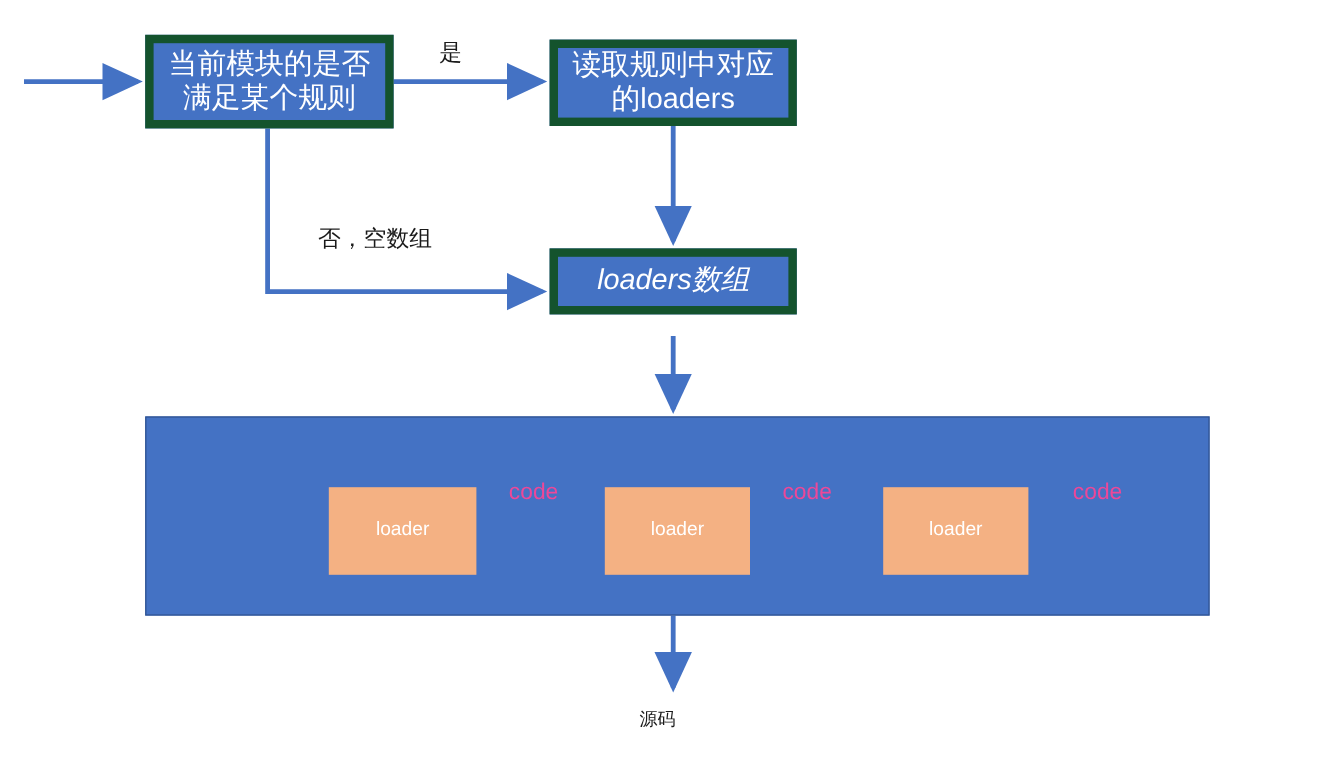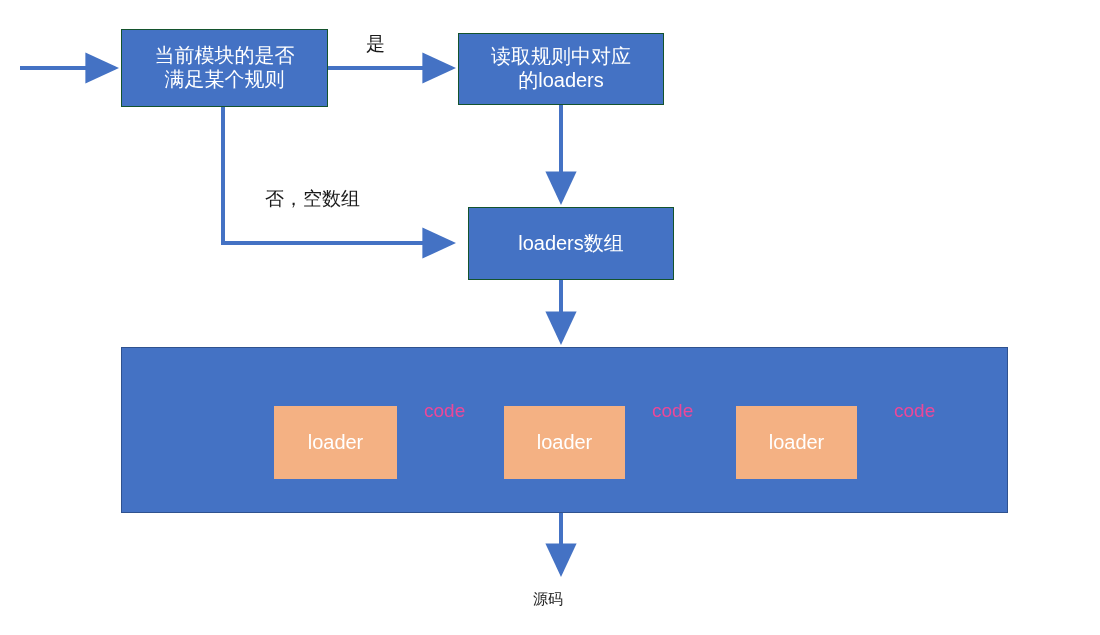--- a/index.html
+++ b/index.html
@@ -31,27 +31,27 @@
     align-items: center;
     justify-content: center;
     text-align: center;
     box-sizing: border-box;
     color: #ffffff;
     line-height: 1.18;
     white-space: pre-line;
   }
   .node-blue {
     background: #4472C4;
-    border: 1px solid #14532d;
-    font-size: 20px;
+    border: 7px solid #14532d;
+    font-size: 24px;
   }
   .node-orange {
     background: #F4B183;
     border: none;
-    font-size: 20px;
+    font-size: 16px;
     justify-content: center;
   }
   .container-box {
     position: absolute;
     background: #4472C4;
     border: 1px solid #2F528F;
     box-sizing: border-box;
   }
   .edge-label {
     position: absolute;
@@ -107,21 +107,21 @@
   <div class="node node-blue" style="left:121px; top:29px; width:207px; height:78px;">
     <span>当前模块的是否
 满足某个规则</span>
   </div>
 
   <div class="node node-blue" style="left:458px; top:33px; width:206px; height:72px;">
     <span>读取规则中对应
 的loaders</span>
   </div>
 
-  <div class="node node-blue" style="left:468px; top:207px; width:206px; height:73px;">
+  <div class="node node-blue" style="left:458px; top:207px; width:206px; height:55px;font-style:italic;">
     <span>loaders数组</span>
   </div>
 
   <div class="node node-orange" style="left:274px; top:406px; width:123px; height:73px;">
     <span>loader</span>
   </div>
 
   <div class="node node-orange" style="left:504px; top:406px; width:121px; height:73px;">
     <span>loader</span>
   </div>

